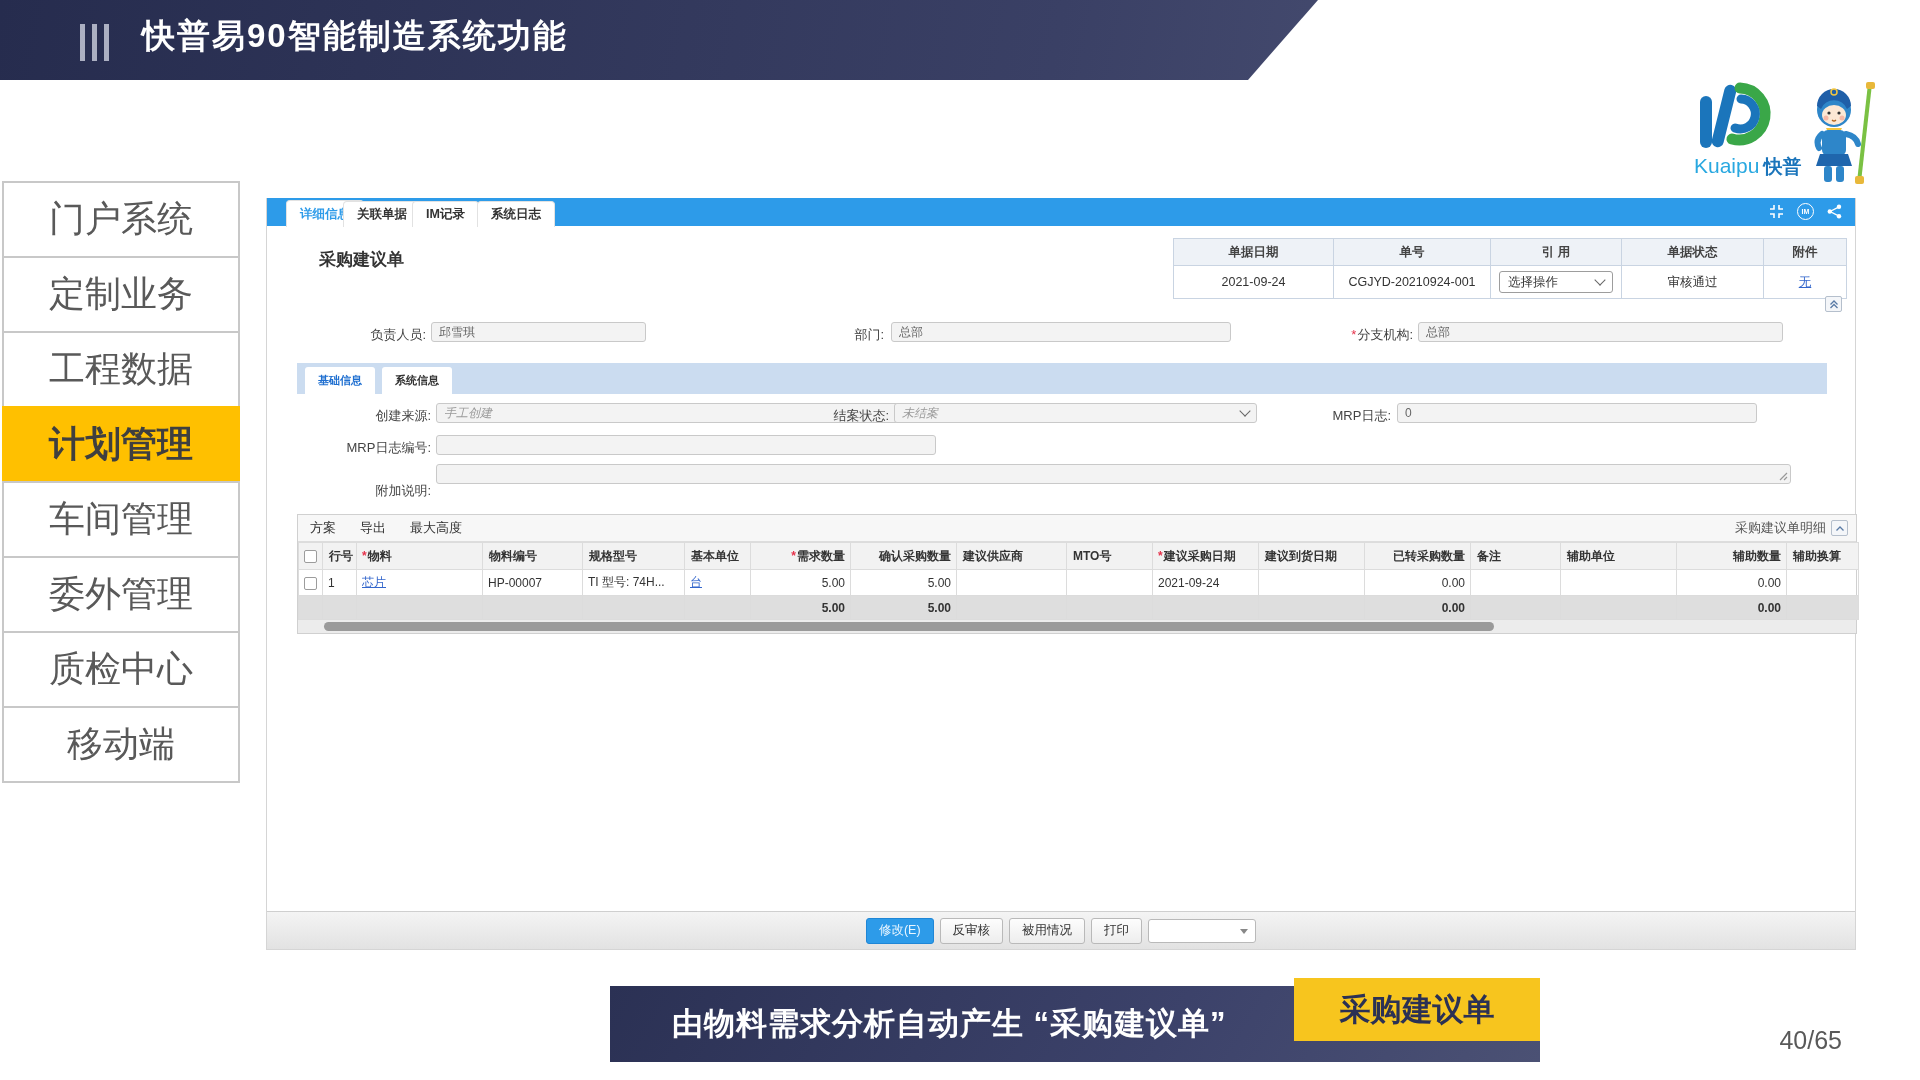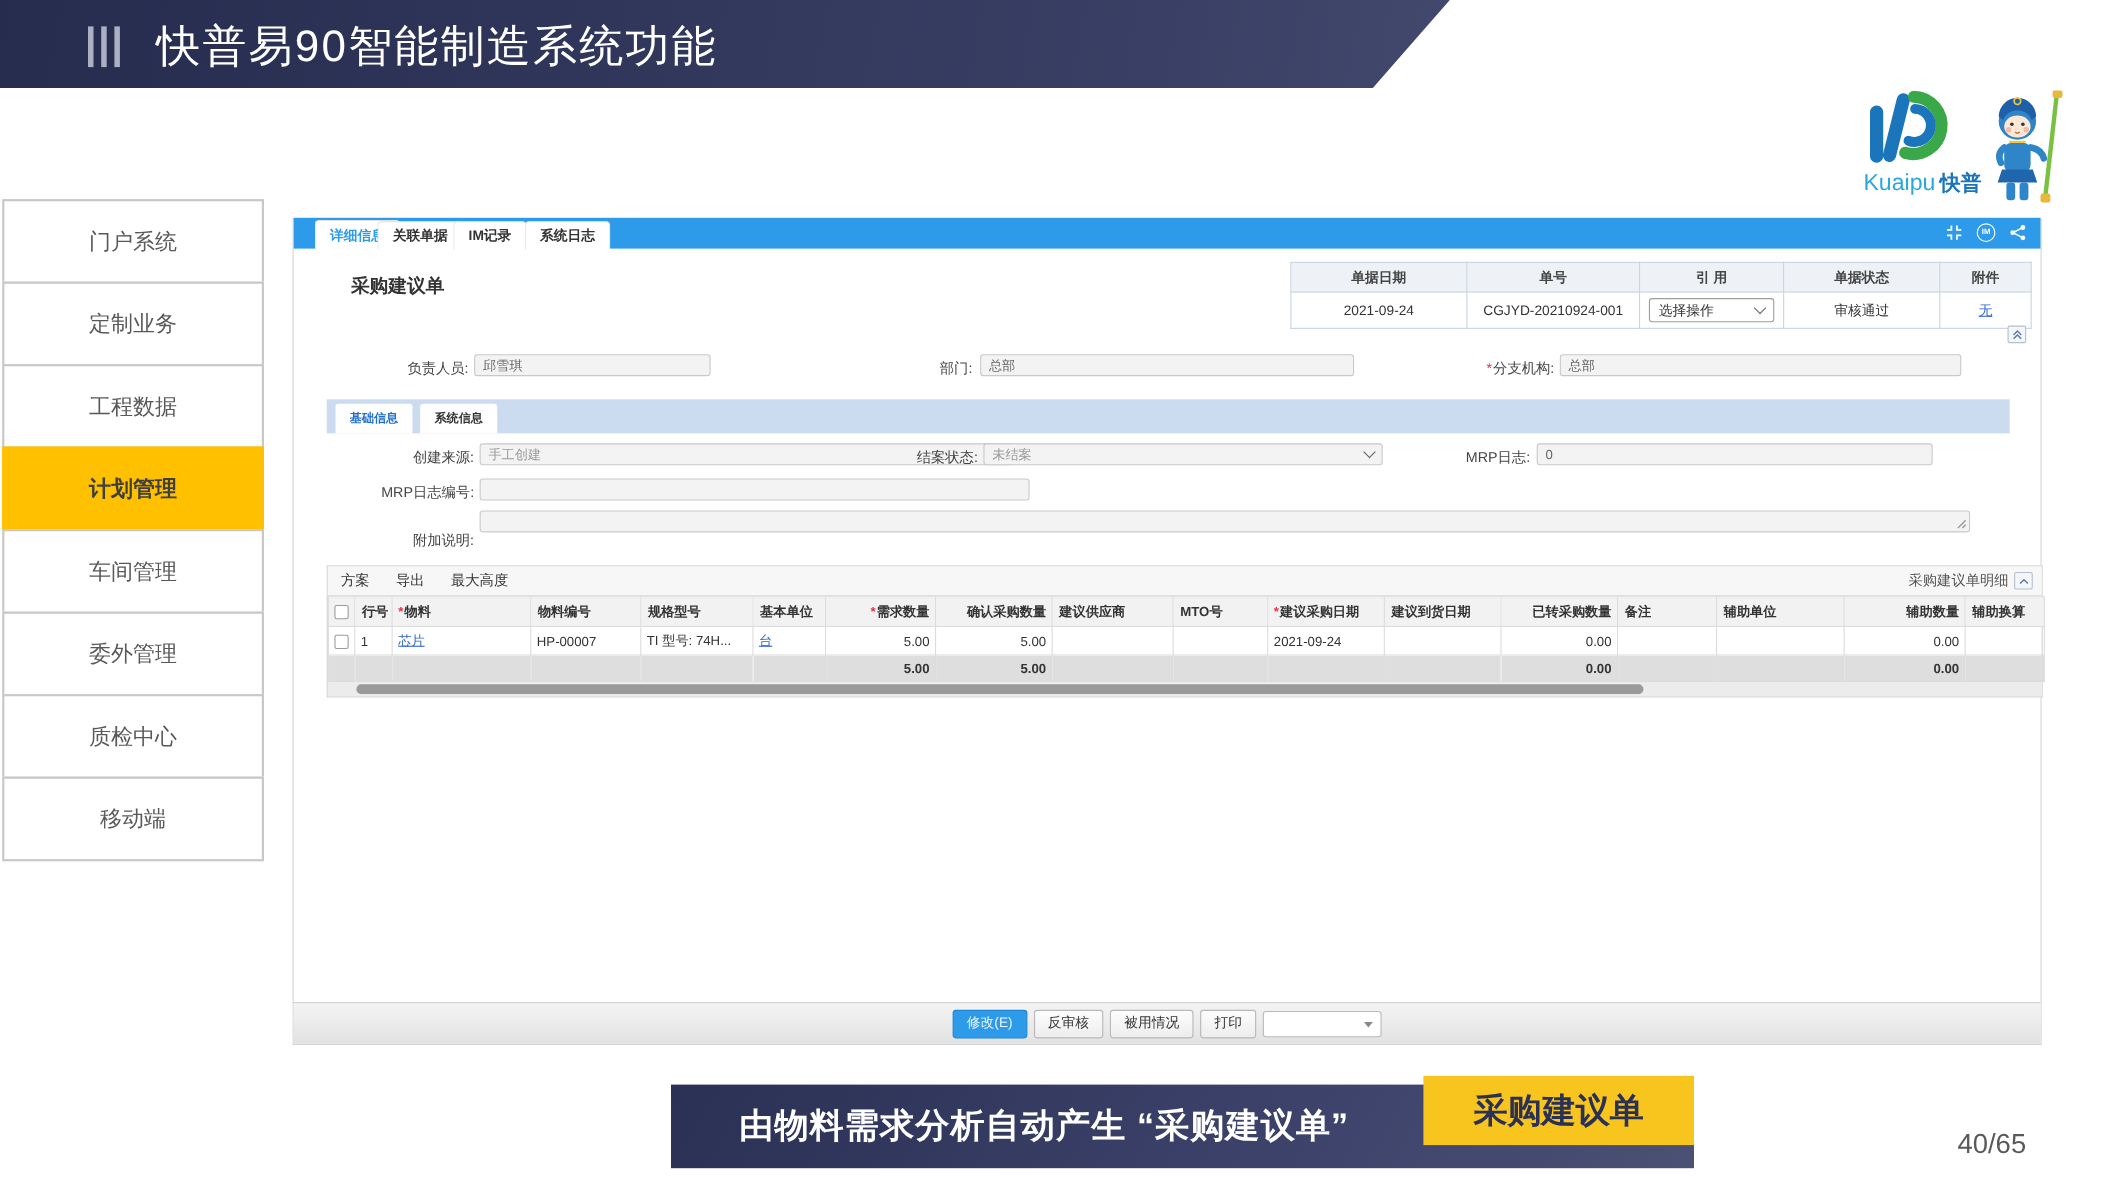--- a/index.html
+++ b/index.html
@@ -5,32 +5,32 @@
   html,body{margin:0;padding:0;background:#fff;}
   .slide{position:relative;width:1920px;height:1080px;overflow:hidden;background:#fff;
          font-family:"Liberation Sans","DejaVu Sans",sans-serif;color:#333;}
 
   
   .top-banner{position:absolute;left:0;top:0;width:1920px;height:80px;
     background:linear-gradient(100deg,#262c4e 0%,#3a4065 55%,#565c7e 100%);
     clip-path:polygon(0 0,1318px 0,1248px 80px,0 80px);}
   .bars-icon{position:absolute;left:80px;top:24px;display:flex;gap:7px;}
   .bars-icon i{display:block;width:5px;height:37px;background:#c3c7d6;opacity:.85;}
-  .slide-title{position:absolute;left:142px;top:14px;margin:0;font-size:40px;font-weight:normal;
+  .slide-title{position:absolute;left:142px;top:14px;margin:0;font-size:33px;font-weight:bold;
     color:#fff;letter-spacing:2px;white-space:nowrap;}
 
   
   .logo{position:absolute;left:1694px;top:82px;width:190px;height:108px;}
   .logo-text{position:absolute;left:0;top:72px;font-size:21px;color:#29a8e0;white-space:nowrap;}
   .logo-text b{color:#1b75bb;font-size:19px;margin-left:4px;}
 
   
   .sidebar{position:absolute;left:2px;top:181px;width:238px;}
   .side-item{box-sizing:border-box;height:77px;margin-top:-2px;border:2px solid #c8c8c8;
-    background:#fff;color:#595959;font-size:20px;display:flex;align-items:center;justify-content:center;
+    background:#fff;color:#595959;font-size:36px;display:flex;align-items:center;justify-content:center;
     cursor:pointer;}
   .side-item:first-child{margin-top:0;}
   .side-item.active{background:#FFC000;border-color:#FFC000;color:#3f3f3f;font-weight:bold;}
 
   
   .app{position:absolute;left:266px;top:198px;width:1590px;height:752px;background:#fff;
     border:1px solid #d5d5d5;border-top:none;box-sizing:border-box;font-size:12px;}
   .tabbar{position:absolute;left:0;top:0;width:100%;height:28px;background:#2D9BE9;}
   .app-tab{position:absolute;top:3px;height:25px;background:#fff;border:1px solid #e2e2e2;border-bottom:none;
     border-radius:4px 4px 0 0;font-size:12.5px;font-weight:bold;color:#333;display:flex;align-items:center;
@@ -55,21 +55,21 @@
     transform:rotate(45deg);margin-top:-4px;flex:none;}
   .collapse-btn{position:absolute;box-sizing:border-box;width:17px;height:16px;border:1px solid #b5bfcc;border-radius:2px;
     background:#f4f6f9;display:flex;align-items:center;justify-content:center;cursor:pointer;}
 
   
   .flabel{position:absolute;font-size:13px;color:#444;text-align:right;white-space:nowrap;}
   .star{color:#e5324b;margin-right:1px;}
   .finput{position:absolute;box-sizing:border-box;height:20px;background:#f3f3f3;border:1px solid #c9c9c9;
     border-radius:3px;font-size:12px;color:#666;display:flex;align-items:center;padding:0 7px;}
   .finput.dd{justify-content:space-between;cursor:pointer;}
-  .finput .ph{color:#9a9a9a;}
+  .finput .ph{color:#9a9a9a;font-style:italic;}
 
   .subtabbar{position:absolute;left:30px;top:165px;width:1530px;height:31px;background:#cbdcf0;}
   .sub-tab{position:absolute;top:4px;height:27px;background:#fff;font-size:11px;font-weight:bold;color:#333;
     display:flex;align-items:center;padding:0 13px;border-radius:3px 3px 0 0;cursor:pointer;}
   .sub-tab.active{color:#1f6fd0;}
 
   
   .grid-panel{position:absolute;left:30px;top:316px;width:1560px;border:1px solid #d0d0d0;box-sizing:border-box;background:#fff;}
   .grid-toolbar{height:26px;background:#f7f7f7;border-bottom:1px solid #ddd;display:flex;align-items:center;
     padding:0 12px;gap:24px;font-size:13px;color:#333;position:relative;}

